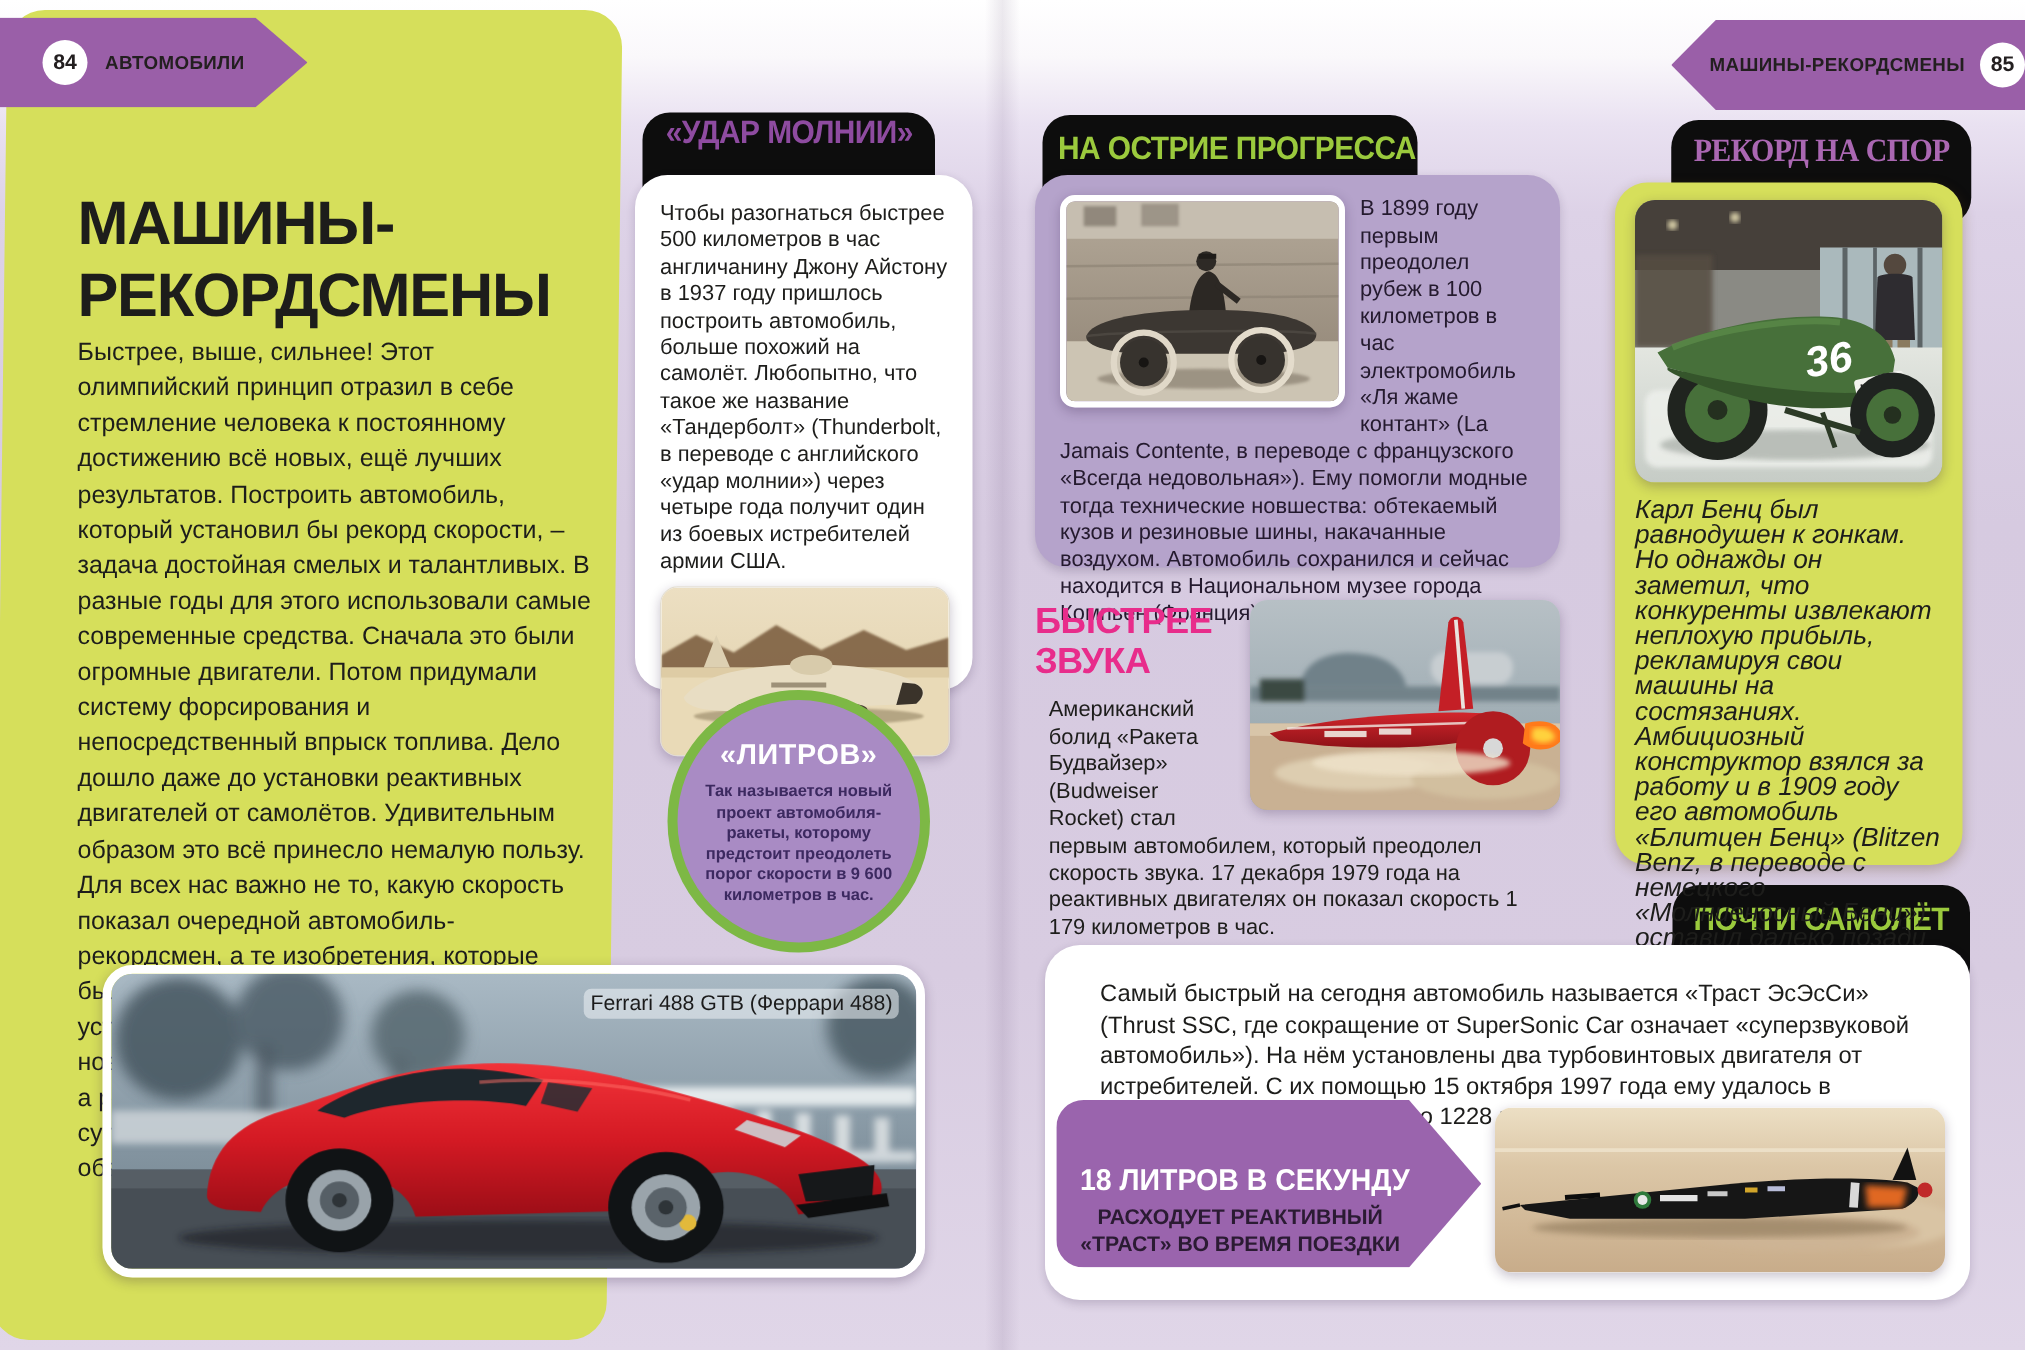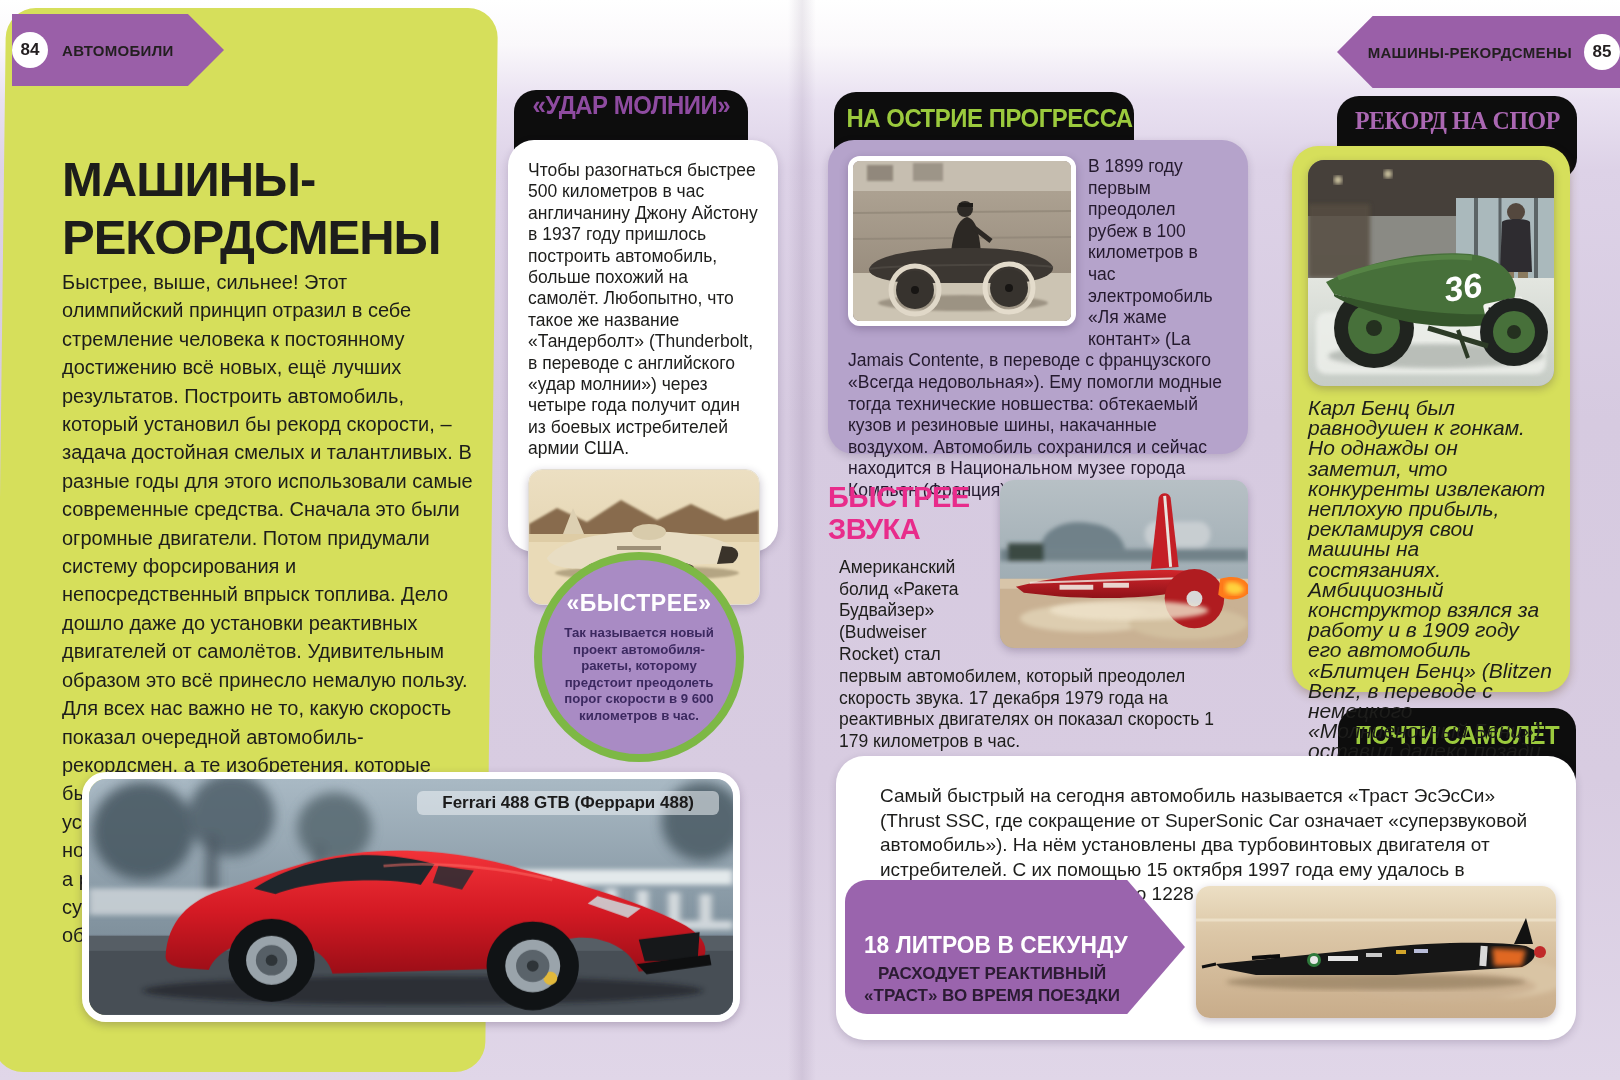--- a/index.html
+++ b/index.html
@@ -9,38 +9,38 @@
   [data-interactable]{cursor:default;}
 
   
   .page-yellow{position:absolute;left:6px;top:8px;width:492px;height:1064px;background:#d6df5b;
     border-radius:30px;transform:skewX(-0.7deg);transform-origin:0 0;}
   .gutter{position:absolute;left:788px;top:0;width:28px;height:1080px;
     background:linear-gradient(90deg,rgba(70,45,90,0) 0%,rgba(70,45,90,.10) 50%,rgba(70,45,90,0) 100%);}
 
   
   .banner{position:absolute;height:72px;background:#9a5fa8;display:flex;align-items:center;z-index:6;}
-  .banner-left{left:12px;top:14px;width:212px;clip-path:polygon(0 0,83% 0,100% 50%,83% 100%,0 100%);gap:14px;}
+  .banner-left{left:0;top:14px;width:212px;clip-path:polygon(0 0,83% 0,100% 50%,83% 100%,0 100%);padding-left:34px;gap:14px;}
   .banner-right{left:1337px;top:16px;width:283px;clip-path:polygon(0 50%,12% 0,100% 0,100% 100%,12% 100%);
     justify-content:flex-end;padding-right:14px;gap:12px;}
   .pagenum{width:36px;height:36px;border-radius:50%;background:#fff;display:flex;align-items:center;justify-content:center;
     font-weight:bold;font-size:17px;color:#231f20;flex:0 0 auto;}
   .banner-label{font-weight:800;font-size:15px;color:#231f20;letter-spacing:.3px;}
 
   
   .main-title{position:absolute;left:62px;top:118px;width:420px;z-index:2;
     font-weight:800;font-size:49px;line-height:1.18;color:#1d1d1b;letter-spacing:-1px;}
   .intro{position:absolute;left:62px;top:248px;width:412px;z-index:2;
     font-size:20px;line-height:28.4px;color:#1d1d1b;}
 
   .figure{overflow:hidden;box-shadow:0 3px 9px rgba(40,20,60,.25);}
   .figure svg{display:block;width:100%;height:100%;}
   .fig-ferrari{position:absolute;left:82px;top:772px;width:644px;height:236px;border:7px solid #fff;border-radius:24px;z-index:4;}
-  .ferrari-caption{position:absolute;top:12px;right:14px;font-weight:bold;font-size:17px;color:#1b1b1b;
-    background:rgba(238,242,245,.55);padding:2px 25px;border-radius:6px;}
+  .ferrari-caption{position:absolute;top:12px;right:14px;font-weight:normal;font-size:17px;color:#1b1b1b;
+    background:rgba(238,242,245,.55);padding:2px 5px;border-radius:6px;}
 
   
   .tab{position:absolute;background:#0d0d0d;border-radius:22px;text-align:center;z-index:1;}
   .tab span{display:inline-block;font-weight:900;font-size:26px;letter-spacing:-.5px;transform:scaleX(.92);white-space:nowrap;}
   .hdr-thunder{left:514px;top:90px;width:234px;height:86px;}
   .hdr-thunder span{color:#8e4ba0;}
   .hdr-progress{left:834px;top:92px;width:300px;height:84px;padding-top:11px;}
   .hdr-progress span{color:#9bca3d;}
   .hdr-record{left:1337px;top:96px;width:240px;height:74px;padding-top:10px;font-family:Liberation Serif, serif;}
   .hdr-record span{color:#aa67b2;}
@@ -204,21 +204,21 @@
         <ellipse cx="120" cy="62" rx="17" ry="8" fill="#d8cbab"></ellipse>
         <path d="M203,77 C210,80 212,86 204,93 L188,94 L193,76 Z" fill="#3a332a"></path>
         <rect x="88" y="76" width="44" height="4" fill="#6b5d46" opacity=".6"></rect>
         <ellipse cx="72" cy="97" rx="13" ry="5" fill="#4a4136"></ellipse>
           <ellipse cx="152" cy="98" rx="13" ry="5" fill="#4a4136"></ellipse>
       </svg>
     </div>
   </div>
 
   <div class="circle-bh" data-interactable="false">
-    <h4 data-interactable="false">«БЫСТРЕЕ»</h4>
+    <h4 data-interactable="false">«ЛИТРОВ»</h4>
     <p data-interactable="false">Так называется новый проект автомобиля-ракеты, которому предстоит преодолеть порог скорости в 9 600 километров в час.</p>
   </div>
 
   <div class="tab hdr-progress" data-interactable="false"><span data-interactable="false">НА ОСТРИЕ ПРОГРЕССА</span></div>
   <div class="box-progress clearfix" data-interactable="false">
     <div class="figure fig-jamais" data-interactable="false">
       <svg viewBox="0 0 218 160" preserveAspectRatio="none" data-interactable="false">
         <defs>
           <linearGradient id="wallJ" x1="0" y1="0" x2="0" y2="1">
             <stop offset="0" stop-color="#b3a898"></stop>

